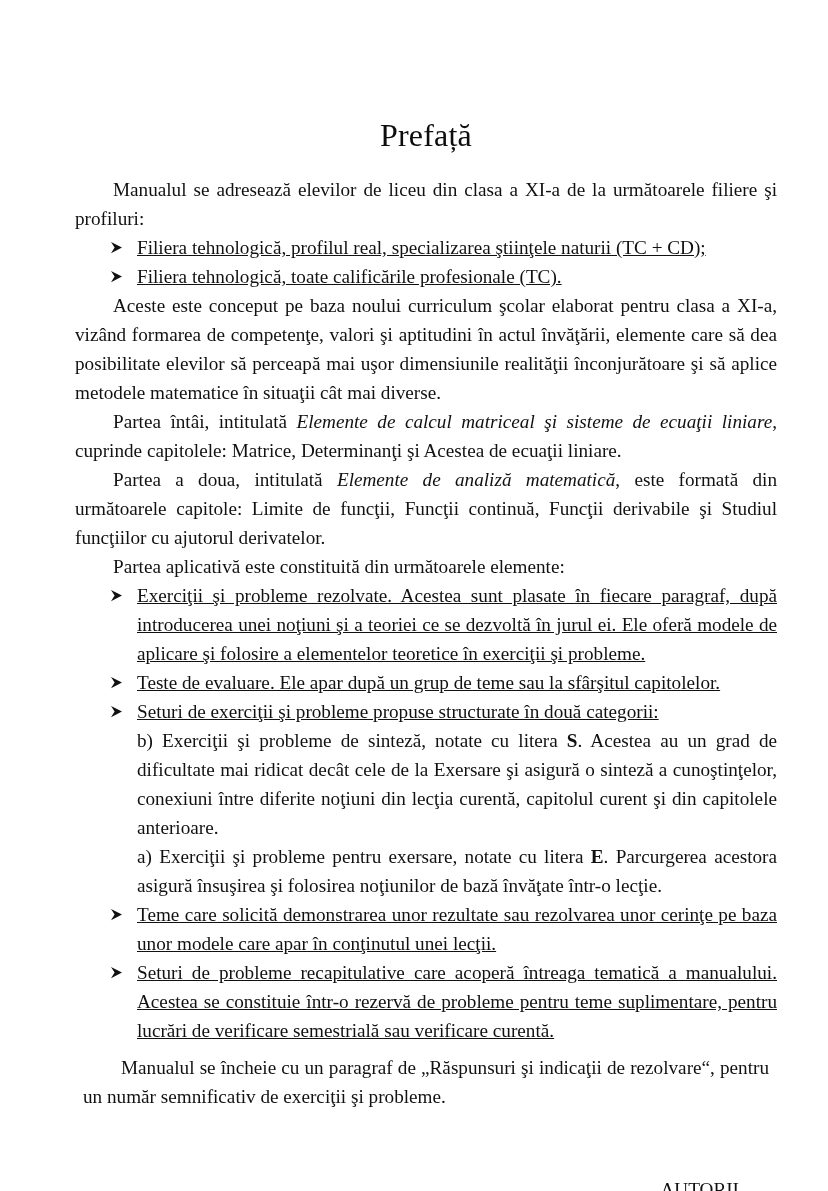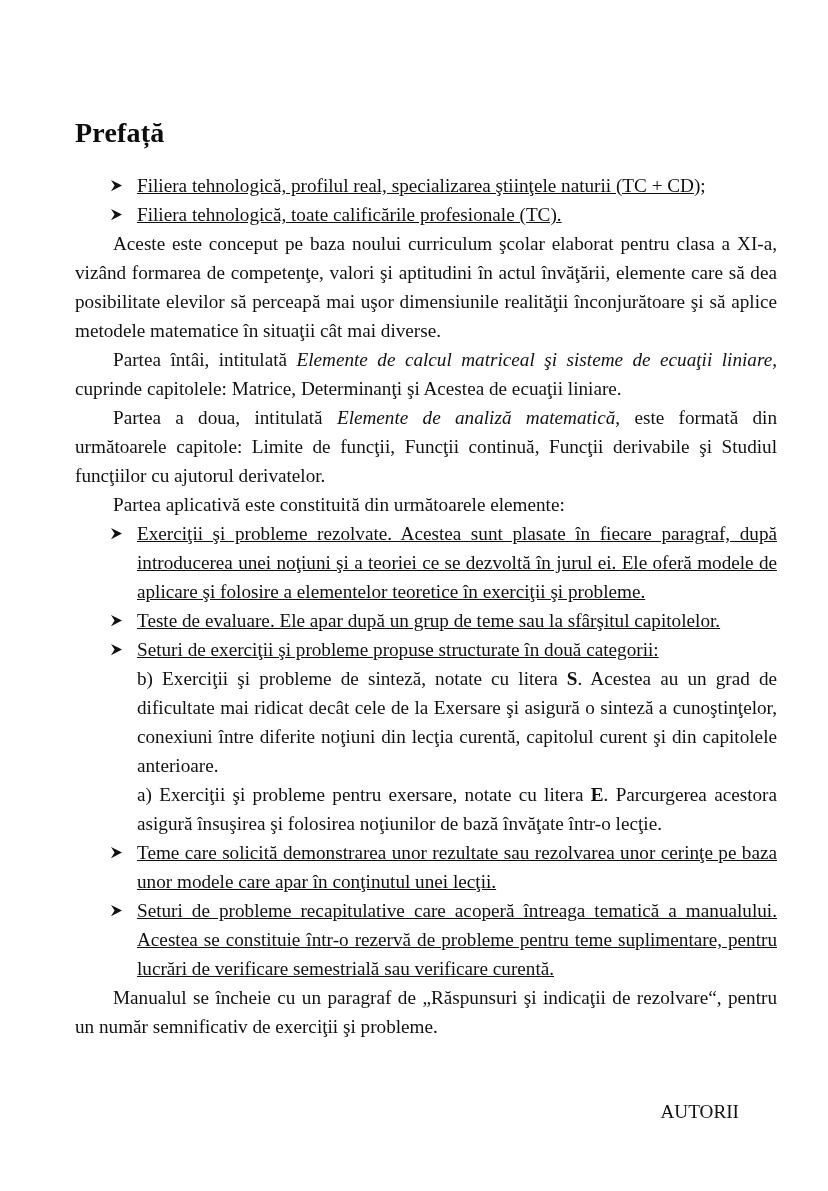--- a/index.html
+++ b/index.html
@@ -25,22 +25,23 @@
     box-sizing: border-box;
     padding: 0;
   }
   .content {
     position: absolute;
     left: 75px;
     top: 118px;
     width: 702px;
   }
   .doc-title {
-    font-size: 28px;
-    font-weight: bold;
+    font-size: 32px;
+    font-weight: normal;
+    text-align: center;
     letter-spacing: 0.2px;
     margin: 0 0 22px 0;
     line-height: 1.1;
     color: #0d0d0d;
   }
   .para {
     font-size: 19.2px;
     line-height: 29px;
     text-align: justify;
     text-justify: inter-word;
@@ -86,40 +87,41 @@
     margin: 0;
     padding-left: 62px;
     text-indent: 0;
   }
   .sub-item .lead { }
 
   .closing {
     font-size: 19.2px;
     line-height: 29px;
     text-align: justify;
-    margin: 0;
+    margin: 8px;
     text-indent: 38px;
   }
   .signature {
     font-size: 19.2px;
     line-height: 29px;
     text-align: right;
     margin: 0;
     padding-right: 38px;
   }
   .spacer-sig { height: 56px; }
 </style>
 </head>
 <body>
 
 <div class="page">
   <div class="content">
 
     <h1 class="doc-title">Prefață</h1>
 
+    <p class="para">Manualul se adresează elevilor de liceu din clasa a XI-a de la următoarele filiere şi profiluri:</p>
 
     <ul class="bullet-list">
       <li class="bullet-item">
         <span class="marker">
           <svg width="15" height="12" viewBox="0 0 15 12" aria-hidden="true">
             <path d="M1 0 L12 5.6 L1 11.2 L4.6 5.6 Z" fill="#111111"></path>
           </svg>
         </span>
         <span class="item-text">Filiera tehnologică, profilul real, specializarea ştiinţele naturii (TC + CD);</span>
       </li>

